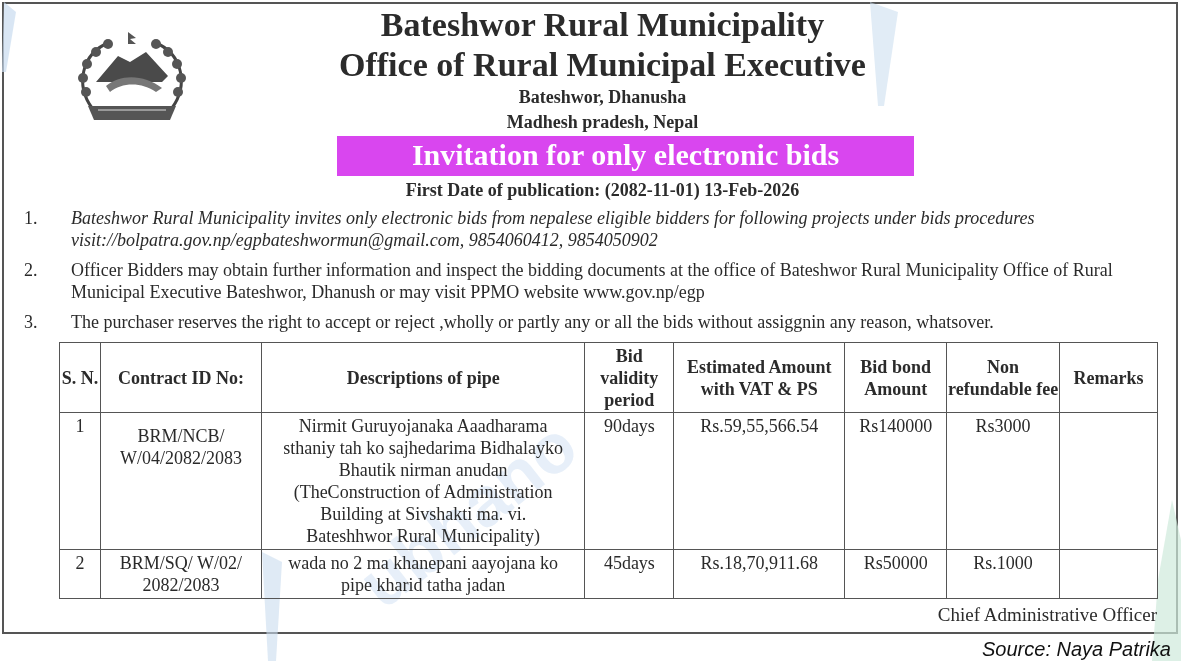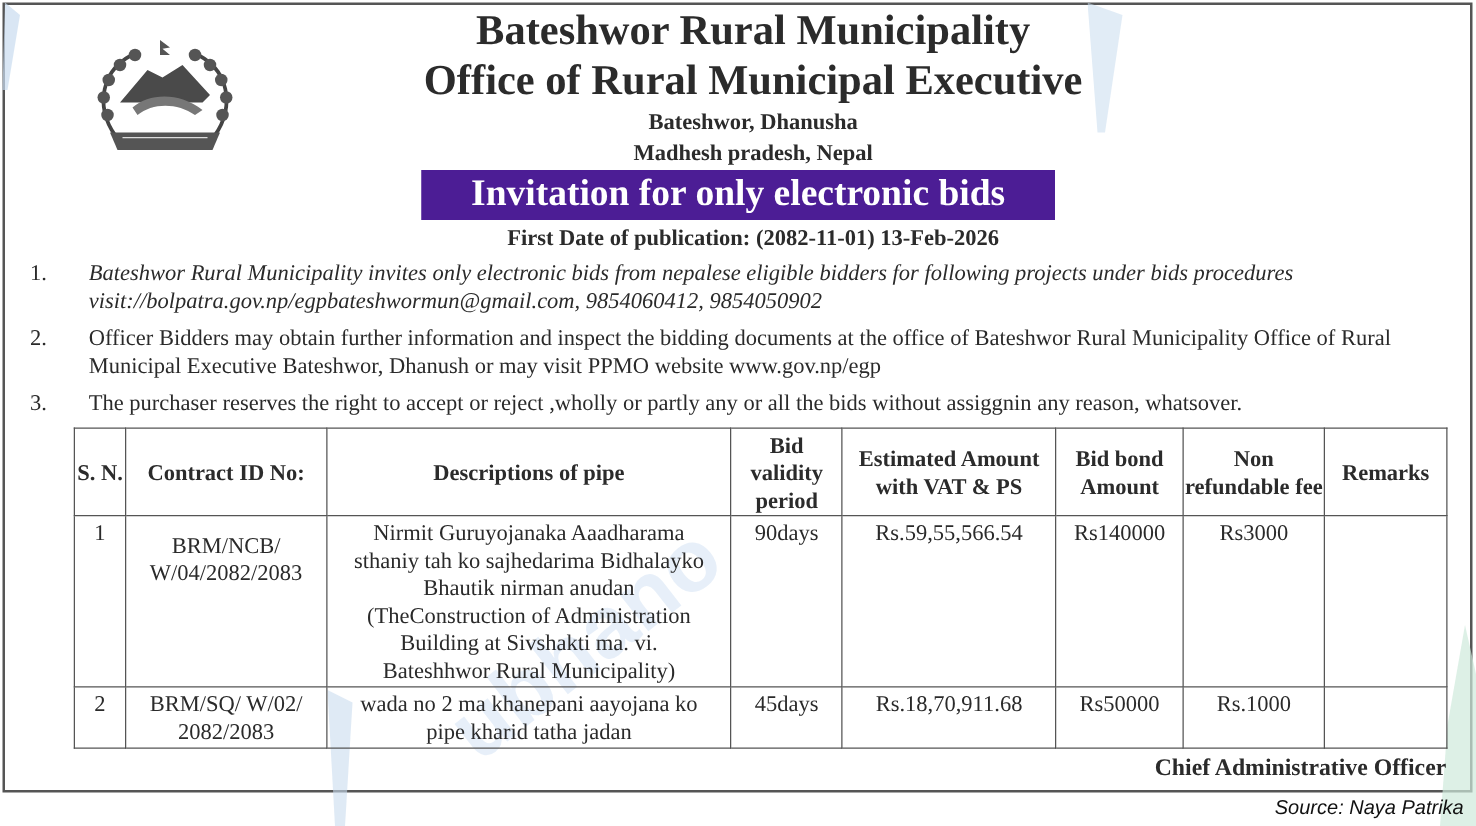--- a/index.html
+++ b/index.html
@@ -9,41 +9,41 @@
   .frame { position: absolute; left: 2px; top: 2px; width: 1176px; height: 632px; border: 2px solid #555; background: #fff; }
 
   .emblem { position: absolute; left: 70px; top: 30px; width: 124px; height: 96px; }
 
   .hdr { position: absolute; left: 0; width: 1181px; text-align: center; font-weight: bold; color: #2b2b2b; }
   .title1 { top: 6px; font-size: 34px; left: 12px; }
   .title2 { top: 46px; font-size: 34px; left: 12px; }
   .addr1 { top: 87px; font-size: 18px; left: 12px; }
   .addr2 { top: 112px; font-size: 18px; left: 12px; }
 
-  .banner { position: absolute; left: 337px; top: 136px; width: 507px; height: 40px; background: #4c1d95; color: #fff; font-size: 30px; font-weight: bold; text-align: center; line-height: 38px; }
+  .banner { position: absolute; left: 337px; top: 136px; width: 577px; height: 40px; background: #d946ef; color: #fff; font-size: 30px; font-weight: bold; text-align: center; line-height: 38px; }
   .pubdate { top: 180px; font-size: 18px; left: 12px; }
 
   .clause { position: absolute; left: 24px; width: 1140px; font-size: 18px; line-height: 22px; color: #2a2a2a; }
   .clause .num { position: absolute; left: 0; top: 0; width: 30px; }
   .clause .txt { margin-left: 47px; display: block; }
   .c1 { top: 207px; }
   .c1 .txt { font-style: italic; }
   .c2 { top: 259px; }
   .c3 { top: 311px; }
 
   table.bids { position: absolute; left: 59px; top: 342px; width: 1099px; border-collapse: collapse; font-size: 18px; }
   table.bids th, table.bids td { border: 1.5px solid #555; text-align: center; vertical-align: middle; }
   table.bids th { font-weight: bold; line-height: 22px; height: 70px; color: #2b2b2b; }
   table.bids td { vertical-align: top; line-height: 22px; padding-top: 2px; color: #2a2a2a; }
   table.bids tr.r1 td { height: 137px; }
   table.bids tr.r2 td { height: 49px; }
   .it { }
 
-  .signature { position: absolute; right: 24px; top: 604px; font-size: 19px; font-weight: bold; color: #2b2b2b; }
-  .source { position: absolute; right: 10px; top: 638px; font-size: 16px; font-style: italic; font-family: "Liberation Sans", "DejaVu Sans", sans-serif; color: #111; }
+  .signature { position: absolute; right: 24px; top: 604px; font-size: 19px; font-weight: normal; color: #2b2b2b; }
+  .source { position: absolute; right: 10px; top: 638px; font-size: 20px; font-style: italic; font-family: "Liberation Sans", "DejaVu Sans", sans-serif; color: #111; }
 
   .wm { position: absolute; pointer-events: none; }
 </style>
 </head>
 <body>
 
 <div class="frame"></div>
 
 <svg class="wm" style="left:0;top:2px;" width="20" height="80" viewBox="0 0 20 80">
   <polygon points="4,0 16,10 6,70 2,70" fill="#c9dcef" opacity="0.7"></polygon>

